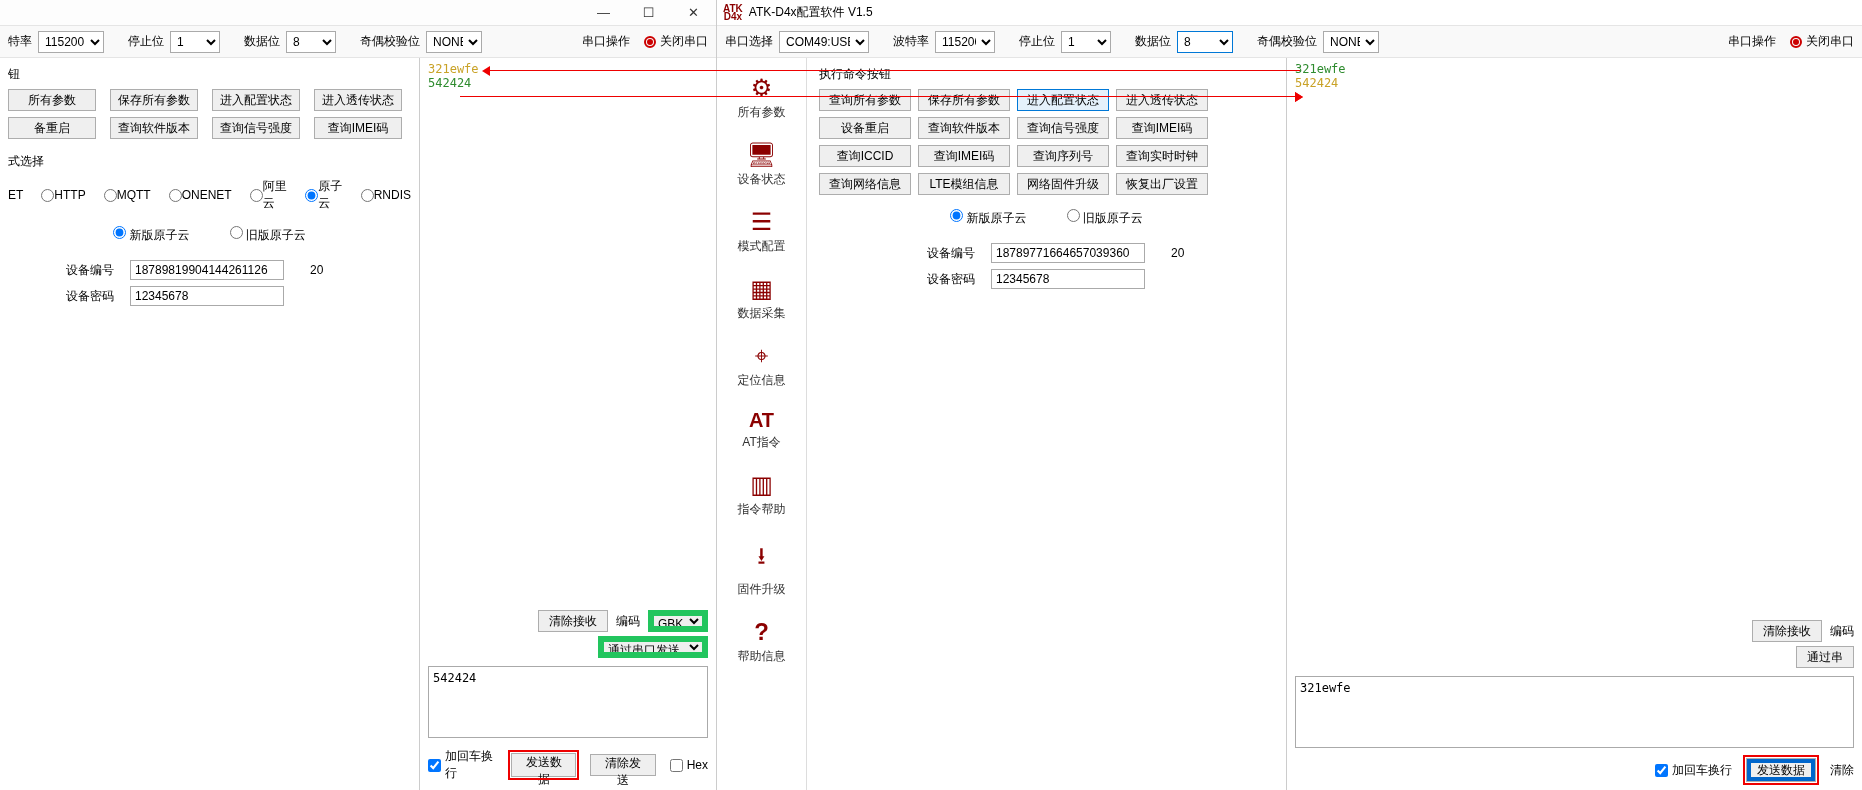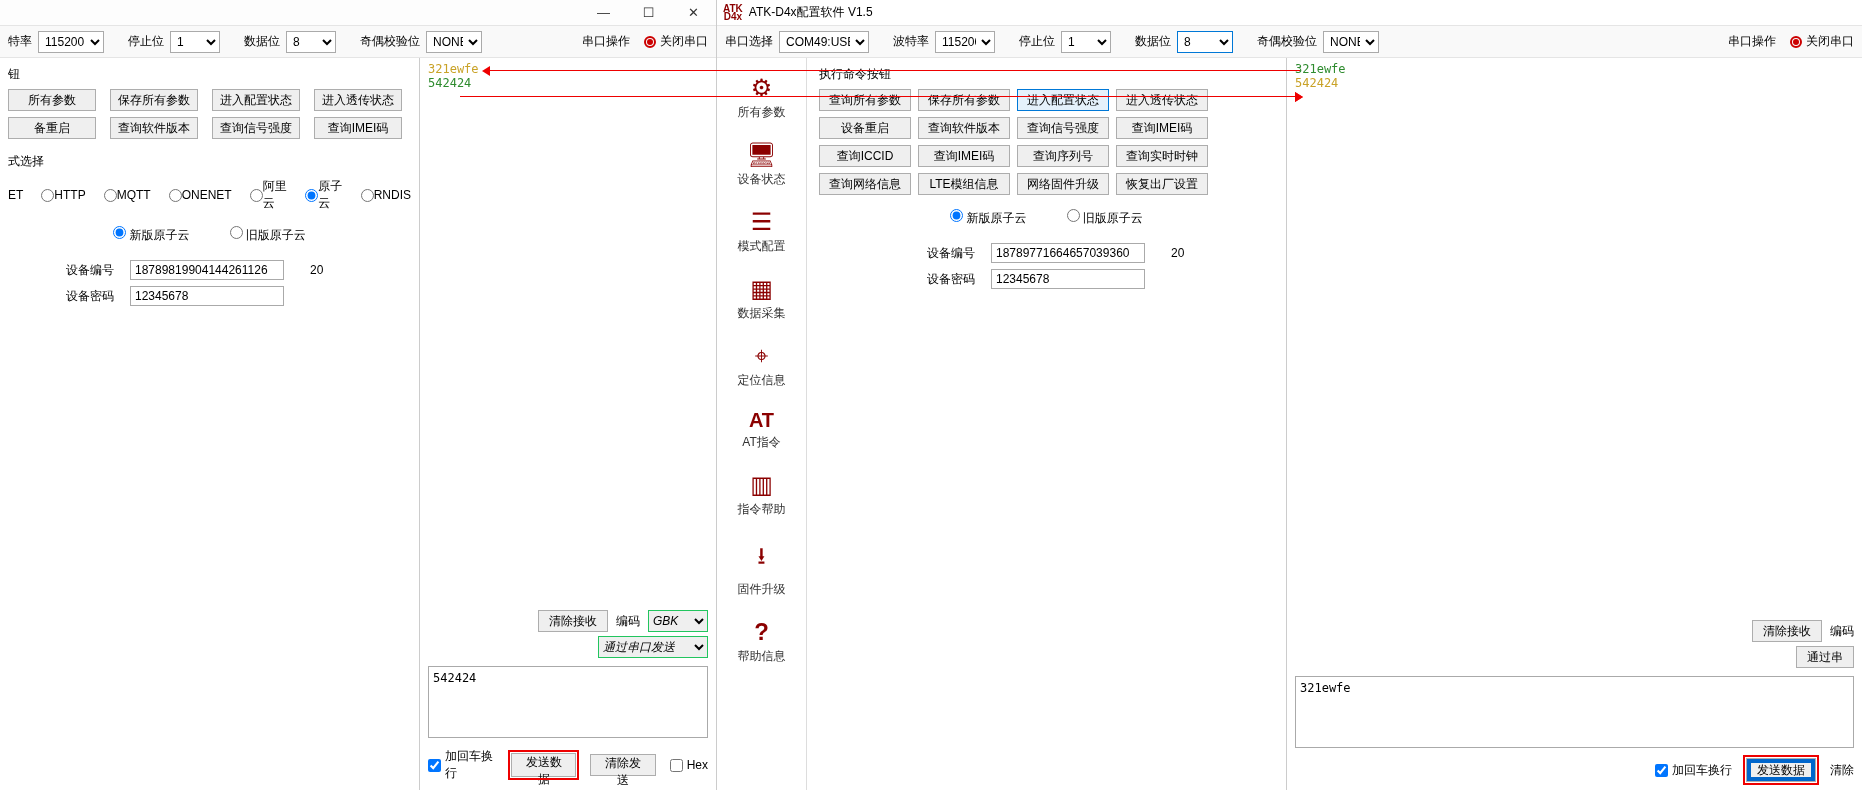--- a/index.html
+++ b/index.html
@@ -208,22 +208,21 @@
     .ctrls-row {
       display: flex;
       align-items: center;
       gap: 8px;
       width: 100%;
       justify-content: flex-end;
     }
     .ctrls-row select {
       font-size: 12px;
       height: 22px;
-      border: 1px solid #22c55e;
-      font-style: italic;
+      border: 6px solid #22c55e;
     }
     .small-btn {
       height: 22px;
       font-size: 12px;
       padding: 0 10px;
       background: #efefef;
       border: 1px solid #adadad;
       cursor: pointer;
     }
 

